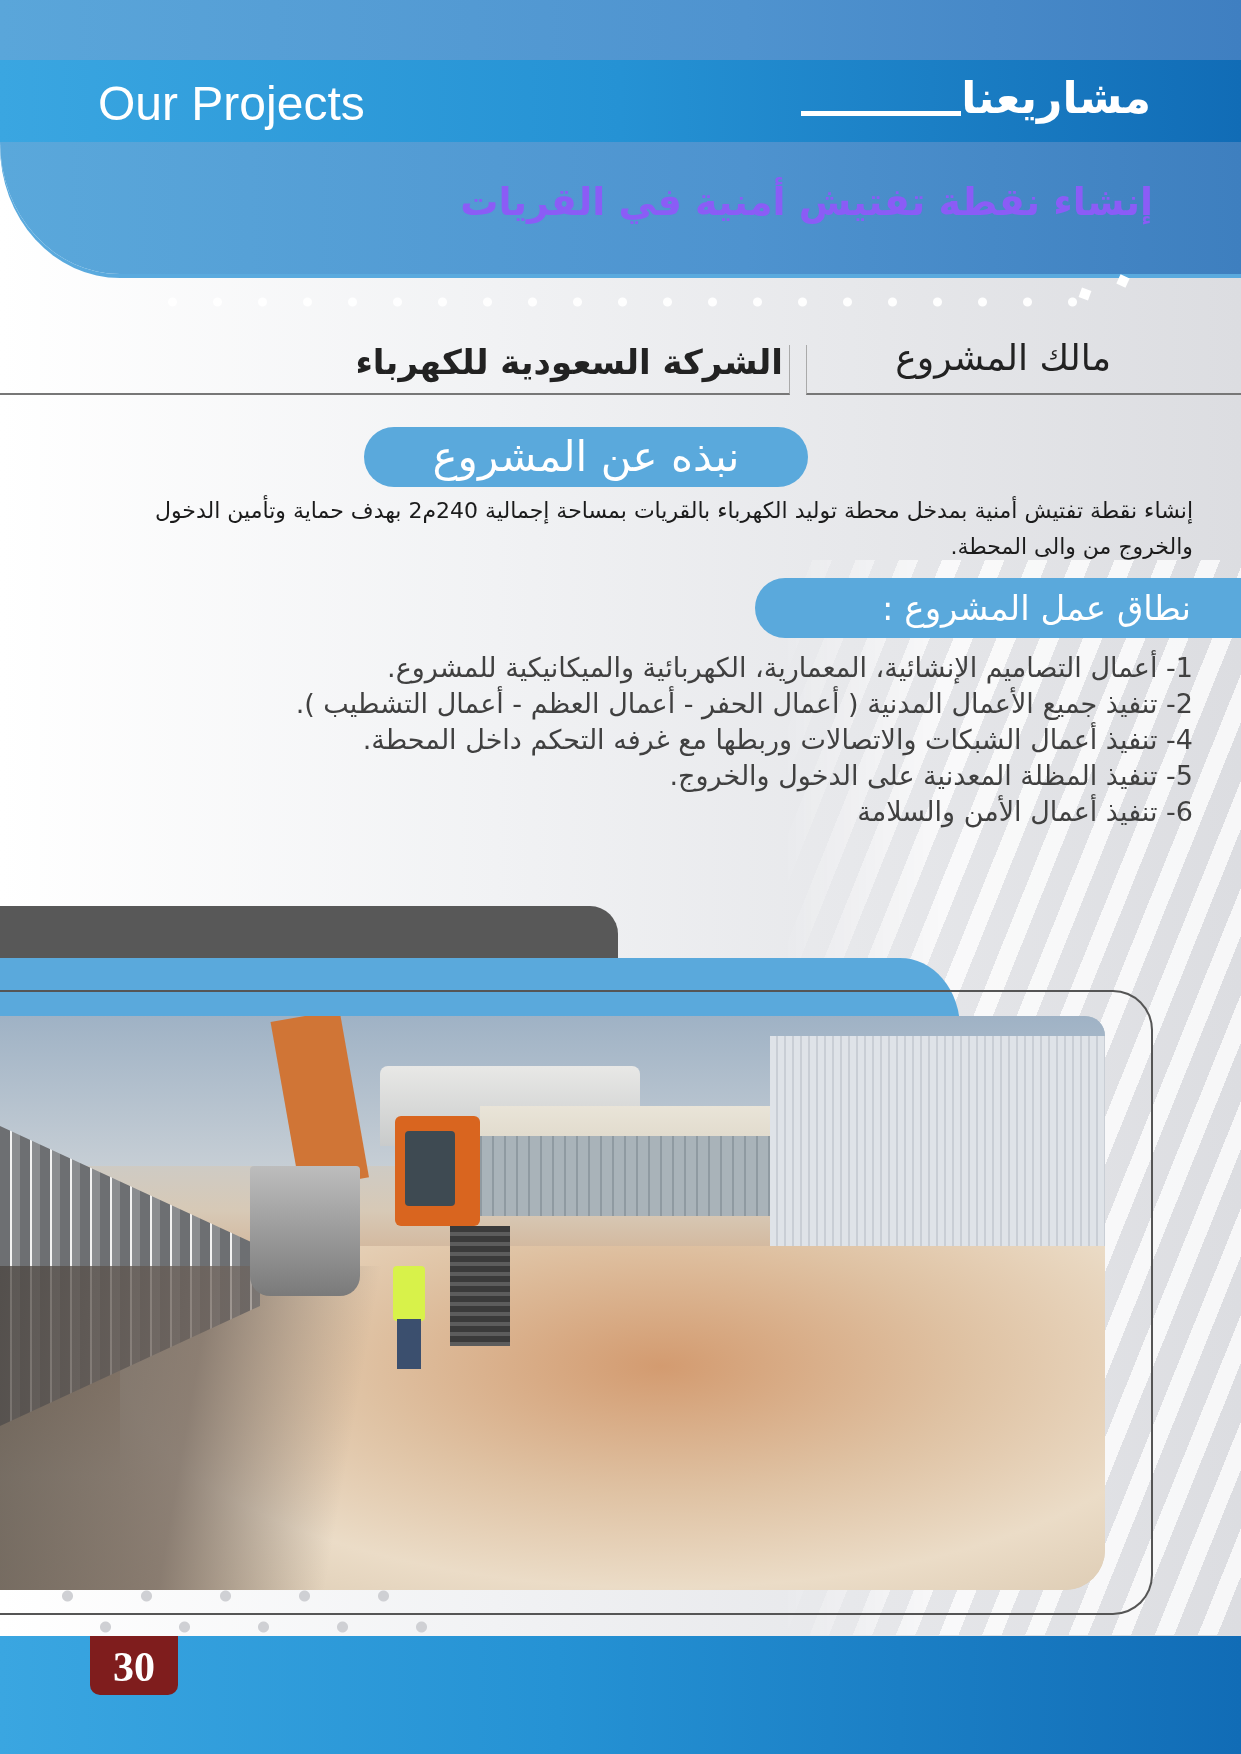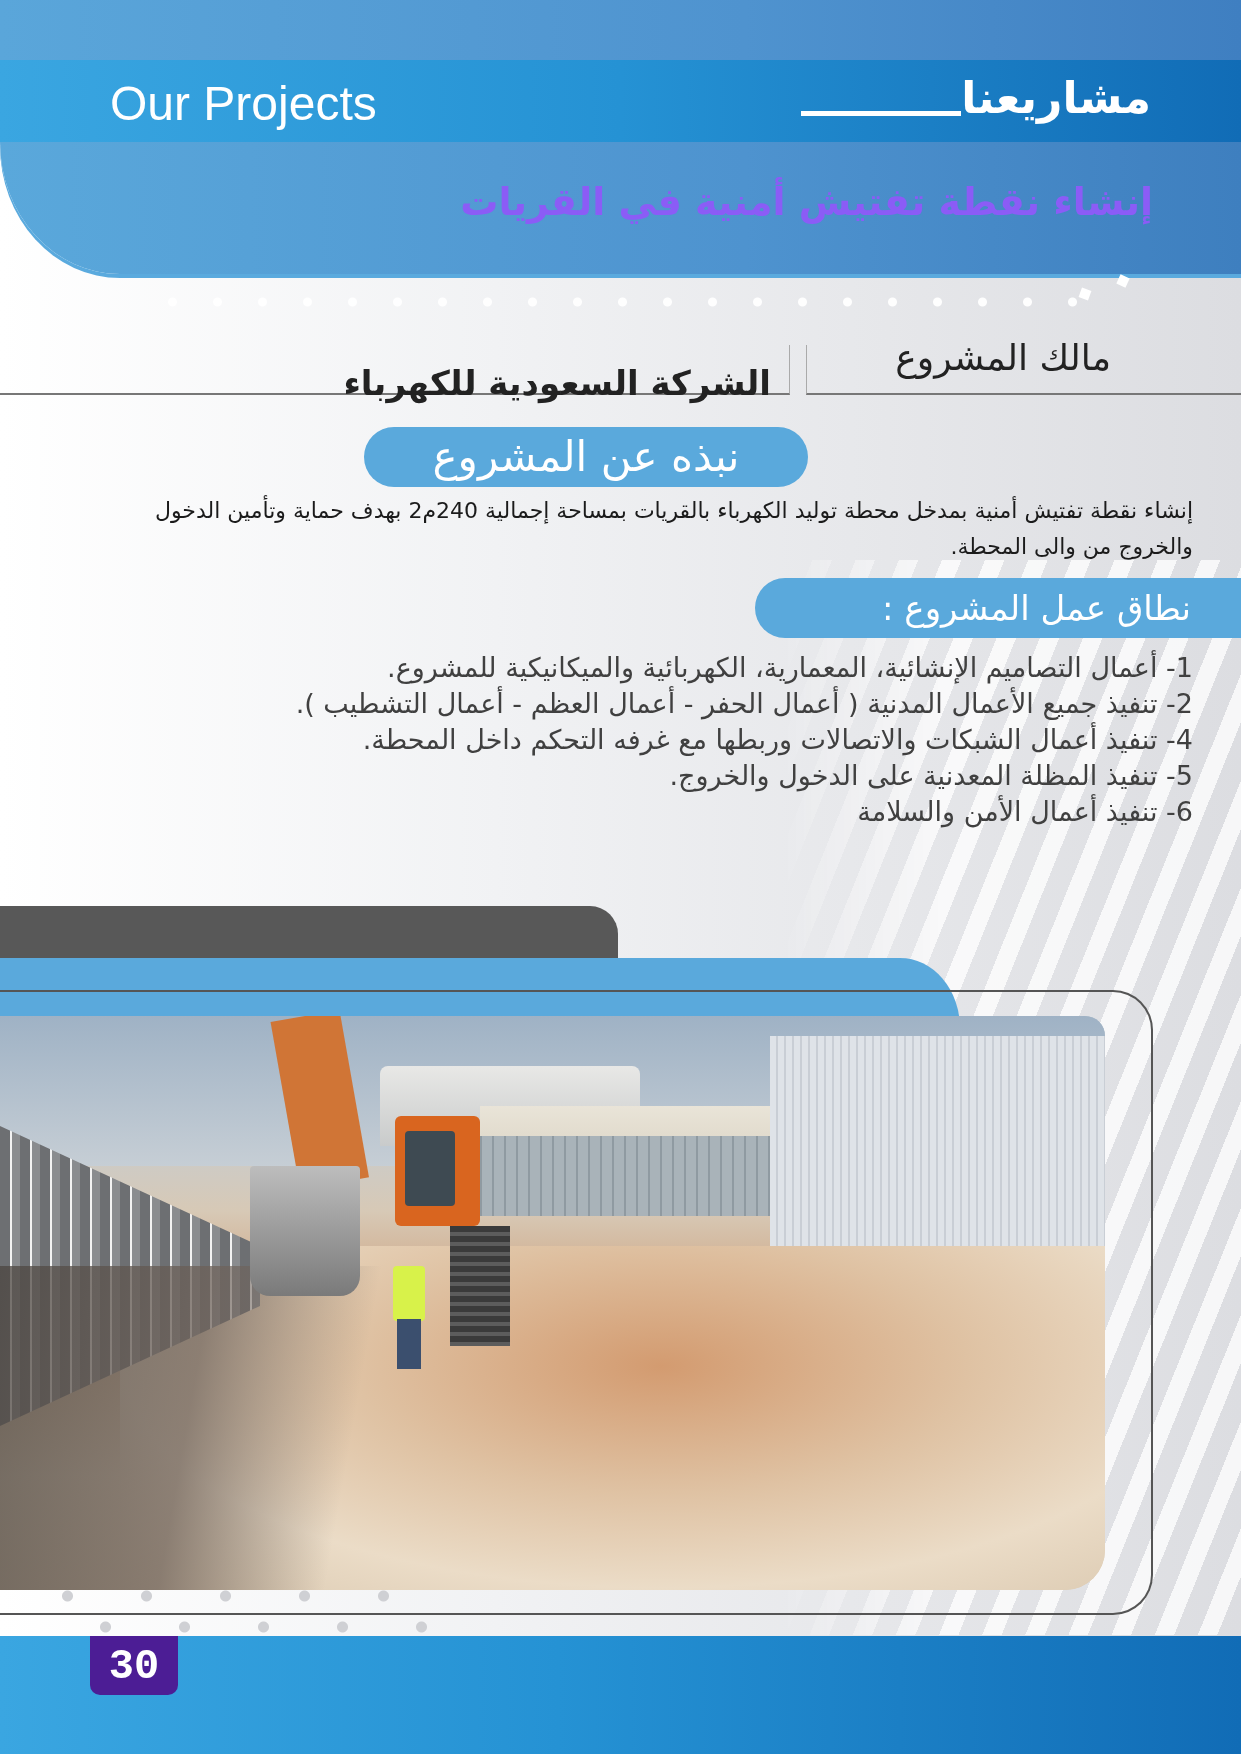--- a/index.html
+++ b/index.html
@@ -13,21 +13,21 @@
   
   .hdr-top {
     position: absolute; left: 0; top: 0; width: 1241px; height: 60px;
     background: linear-gradient(90deg, #5aa6da 0%, #4f93cf 60%, #3f7fc1 100%);
   }
   .hdr-band {
     position: absolute; left: 0; top: 60px; width: 1241px; height: 82px;
     background: linear-gradient(90deg, #3aa6e1 0%, #2592d4 50%, #116cb6 100%);
   }
   .hdr-en {
-    position: absolute; left: 110px; top: 76px;
+    position: absolute; left: 98px; top: 76px;
     color: #ffffff; font-family: "Liberation Sans", sans-serif;
     font-size: 48px; line-height: 56px;
   }
   .hdr-ar {
     position: absolute; right: 90px; top: 68px;
     color: #ffffff; font-family: "DejaVu Sans", sans-serif; font-weight: bold;
     font-size: 44px; line-height: 60px; direction: rtl;
   }
   .hdr-ar .tatweel-line {
     display: inline-block; width: 160px; height: 5px; background: #fff;
@@ -54,23 +54,23 @@
   .dot-a { position:absolute; left:1080px; top:289px; width:10px; height:10px; background:#fff; transform:rotate(20deg); }
   .dot-b { position:absolute; left:1118px; top:276px; width:10px; height:10px; background:#fff; transform:rotate(25deg); }
 
   
   .owner-label {
     position: absolute; right: 130px; top: 330px;
     font-weight: normal; font-size: 36px; line-height: 56px; color: #222;
     direction: rtl;
   }
   .owner-value {
-    position: absolute; right: 470px; top: 334px;
+    position: absolute; right: 458px; top: 334px;
     font-weight: bold; font-size: 34px; line-height: 56px; color: #222;
-    direction: rtl; white-space: nowrap; margin-top: 21px;
+    direction: rtl; white-space: nowrap;
   }
   .owner-divider-r {
     position: absolute; left: 806px; top: 345px; width: 435px; height: 50px;
     border-left: 1px solid #aaa; border-bottom: 2px solid #777;
   }
   .owner-divider-l {
     position: absolute; left: 0; top: 345px; width: 790px; height: 50px;
     border-right: 1px solid #aaa; border-bottom: 2px solid #777;
   }
 
@@ -167,22 +167,22 @@
     background-image: radial-gradient(circle, #cfd0d4 0 5px, transparent 6px);
     background-size: 79px 14px; background-repeat: repeat-x; }
 
   
   .footer {
     position: absolute; left: 0; top: 1636px; width: 1241px; height: 118px;
     background: linear-gradient(90deg, #3aa6e1 0%, #2592d4 45%, #116cb6 100%);
   }
   .page-num {
     position: absolute; left: 90px; top: 1636px; width: 88px; height: 59px;
-    background: #4c1d95; border-radius: 0 0 10px 10px;
-    color: #fff; font-family: Liberation Mono, monospace; font-weight: bold;
+    background: #7f1d1d; border-radius: 0 0 10px 10px;
+    color: #fff; font-family: Liberation Serif, serif; font-weight: bold;
     font-size: 42px; line-height: 62px; text-align: center;
   }
 </style>
 </head>
 <body>
 
 <div class="hdr-top"></div>
 <div class="hdr-band"></div>
 <div class="hdr-en">Our Projects</div>
 <div class="hdr-ar">

